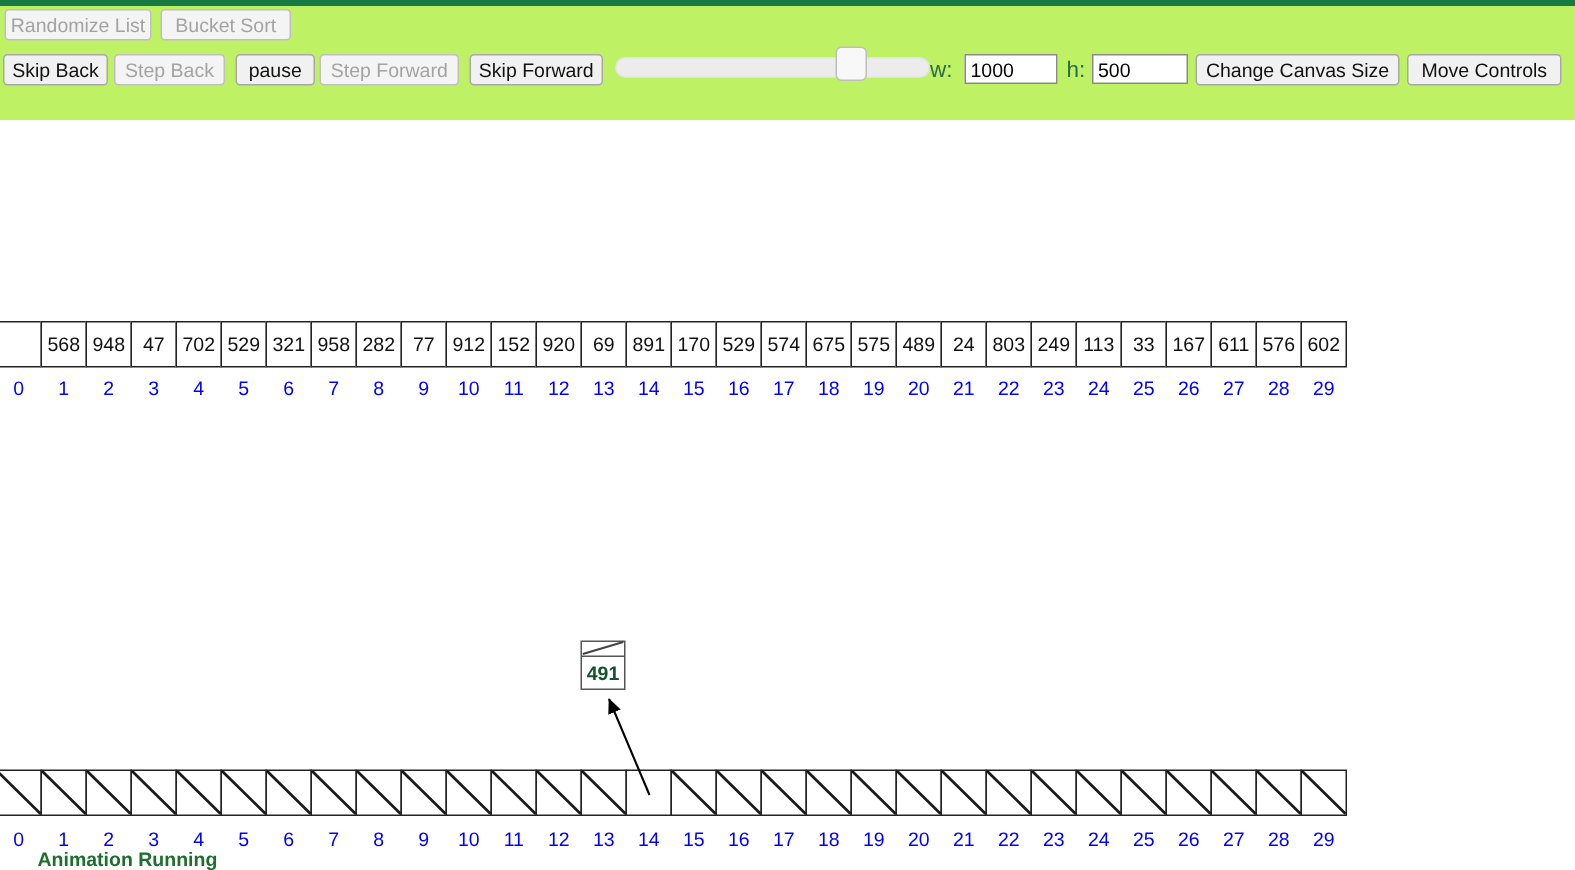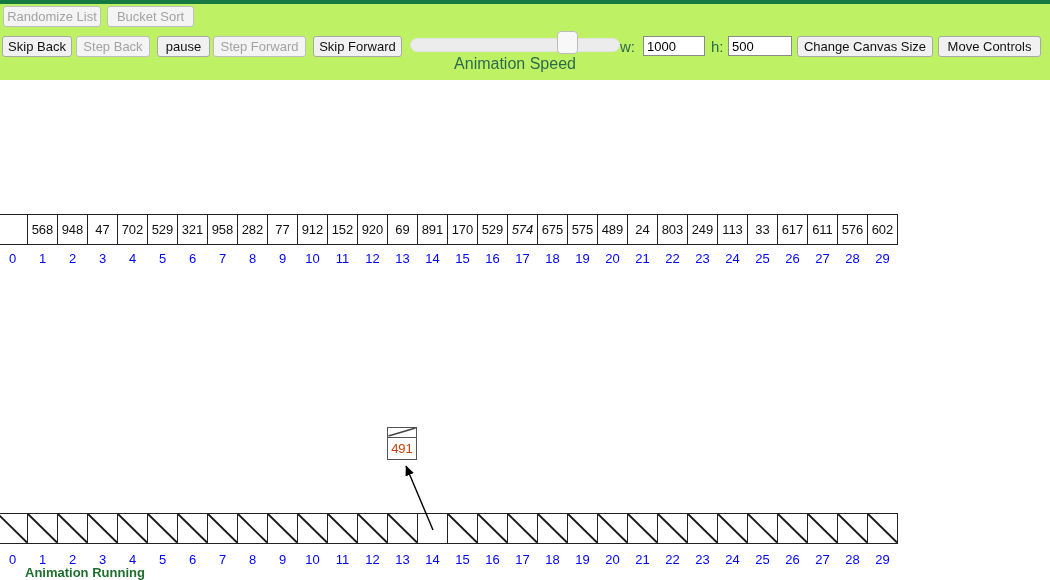--- a/index.html
+++ b/index.html
@@ -53,21 +53,21 @@
   .idx.arr{top:171px;}
   .idx.bucket{top:472px;}
   .status{
     position:absolute;left:25px;top:485px;font-size:13px;font-weight:700;color:#1e6e2d;
   }
   .node{
     position:absolute;left:387px;top:347px;width:30px;height:33px;
     box-sizing:border-box;border:1px solid #555;background:#fff;
   }
   .node .next-sect{box-sizing:border-box;height:10px;border-bottom:1px solid #555;}
-  .node .val-sect{height:22px;text-align:center;font-size:13px;line-height:21px;color:#c2410c;}
+  .node .val-sect{height:22px;text-align:center;font-size:13px;line-height:21px;color:#14532d;font-weight:bold;}
   #canvas-svg{position:absolute;left:0;top:0;width:1050px;height:500px;pointer-events:none;}
   #canvas-svg line.slash{stroke:#1a1a1a;stroke-width:1.8;}
   #canvas-svg .arrow-line{stroke:#000;stroke-width:1.4;}
   #canvas-svg .node-slash{stroke:#444;stroke-width:1.4;}
 </style>
 </head>
 <body>
 
 <div class="header">
   <div class="top-strip"></div>
@@ -76,21 +76,20 @@
   <button class="btn disabled" style="left:107px;top:6px;width:87px;" disabled="">Bucket Sort</button>
 
   <button class="btn" style="left:2px;top:36px;width:70px;">Skip Back</button>
   <button class="btn disabled" style="left:76px;top:36px;width:74px;" disabled="">Step Back</button>
   <button class="btn" style="left:157px;top:36px;width:53px;">pause</button>
   <button class="btn disabled" style="left:213px;top:36px;width:93px;" disabled="">Step Forward</button>
   <button class="btn" style="left:313px;top:36px;width:89px;">Skip Forward</button>
 
   <div class="slider-track"></div>
   <div class="slider-thumb"></div>
-  <div class="anim-speed">Animation Speed</div>
 
   <div class="lbl" style="left:620px;top:38px;">w:</div>
   <input class="tb-input" style="left: 643px; top: 36px; width: 62px;" value="1000">
   <div class="lbl" style="left:711px;top:38px;">h:</div>
   <input class="tb-input" style="left: 728px; top: 36px; width: 64px;" value="500">
 
   <button class="btn" style="left:797px;top:36px;width:136px;">Change Canvas Size</button>
   <button class="btn" style="left:938px;top:36px;width:103px;">Move Controls</button>
 </div>
 
@@ -106,30 +105,30 @@
       <div class="cell arr" style="left: 207px;">958</div>
       <div class="cell arr" style="left: 237px;">282</div>
       <div class="cell arr" style="left: 267px;">77</div>
       <div class="cell arr" style="left: 297px;">912</div>
       <div class="cell arr" style="left: 327px;">152</div>
       <div class="cell arr" style="left: 357px;">920</div>
       <div class="cell arr" style="left: 387px;">69</div>
       <div class="cell arr" style="left: 417px;">891</div>
       <div class="cell arr" style="left: 447px;">170</div>
       <div class="cell arr" style="left: 477px;">529</div>
-      <div class="cell arr" style="left: 507px; font-style: italic;">574</div>
+      <div class="cell arr" style="left: 507px;">574</div>
       <div class="cell arr" style="left: 537px;">675</div>
       <div class="cell arr" style="left: 567px;">575</div>
       <div class="cell arr" style="left: 597px;">489</div>
       <div class="cell arr" style="left: 627px;">24</div>
       <div class="cell arr" style="left: 657px;">803</div>
       <div class="cell arr" style="left: 687px;">249</div>
       <div class="cell arr" style="left: 717px;">113</div>
       <div class="cell arr" style="left: 747px;">33</div>
-      <div class="cell arr" style="left: 777px;">617</div>
+      <div class="cell arr" style="left: 777px;">167</div>
       <div class="cell arr" style="left: 807px;">611</div>
       <div class="cell arr" style="left: 837px;">576</div>
       <div class="cell arr" style="left: 867px;">602</div>
     </div>
   <div id="array-index-row">
       <div class="idx arr" style="left: -3px;">0</div>
       <div class="idx arr" style="left: 27px;">1</div>
       <div class="idx arr" style="left: 57px;">2</div>
       <div class="idx arr" style="left: 87px;">3</div>
       <div class="idx arr" style="left: 117px;">4</div>

